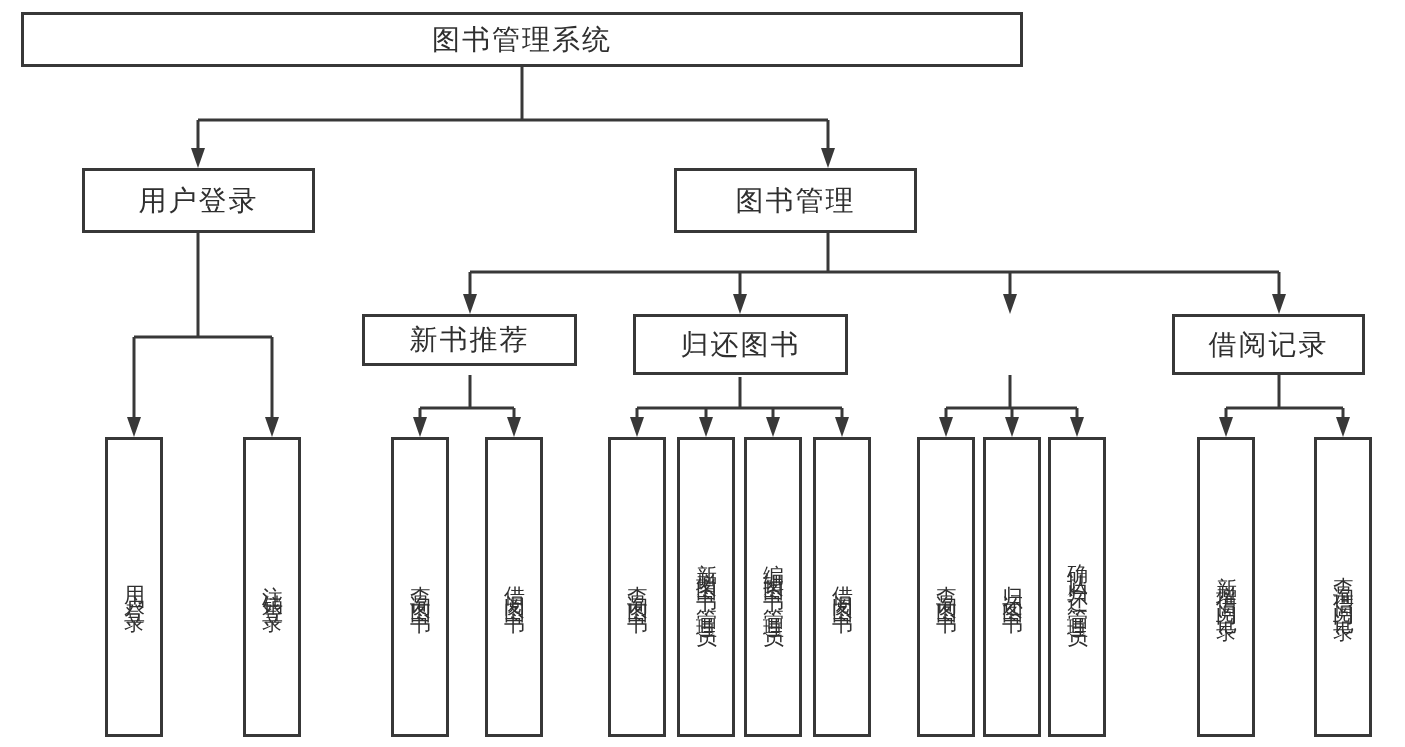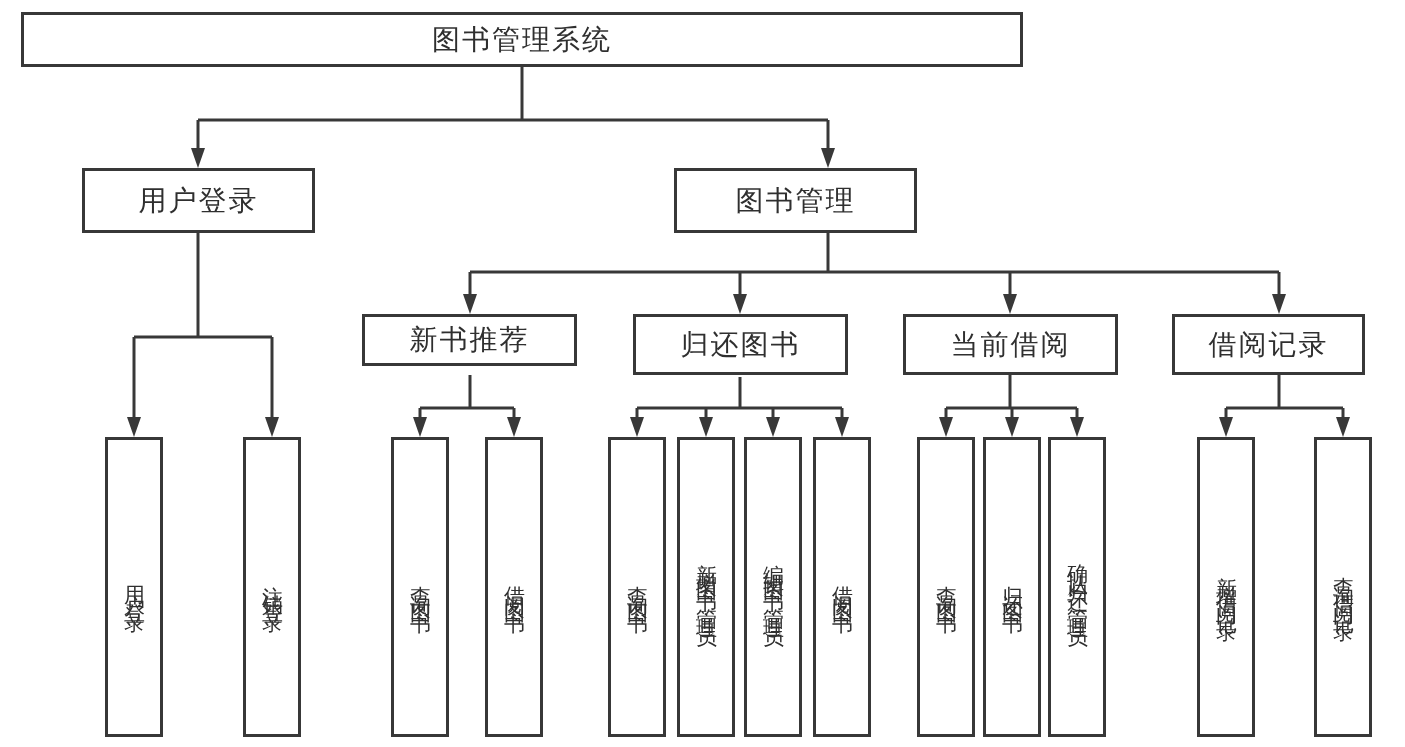--- a/index.html
+++ b/index.html
@@ -124,23 +124,20 @@
   <div class="node h" style="left:674px;top:168px;width:243px;height:65px">
     <span class="lbl">图书管理</span>
   </div>
 
   <div class="node h" style="left:362px;top:314px;width:215px;height:52px">
     <span class="lbl">新书推荐</span>
   </div>
   <div class="node h" style="left:633px;top:314px;width:215px;height:61px">
     <span class="lbl">归还图书</span>
   </div>
-  <div class="node h" style="left:903px;top:314px;width:215px;height:61px">
-    <span class="lbl">当前借阅</span>
-  </div>
   <div class="node h" style="left:1172px;top:314px;width:193px;height:61px">
     <span class="lbl">借阅记录</span>
   </div>
 
   <div class="node v" style="left:105px;top:437px;width:58px;height:300px">
     <span class="lbl">用户登录</span>
   </div>
   <div class="node v" style="left:243px;top:437px;width:58px;height:300px">
     <span class="lbl">注销登录</span>
   </div>

